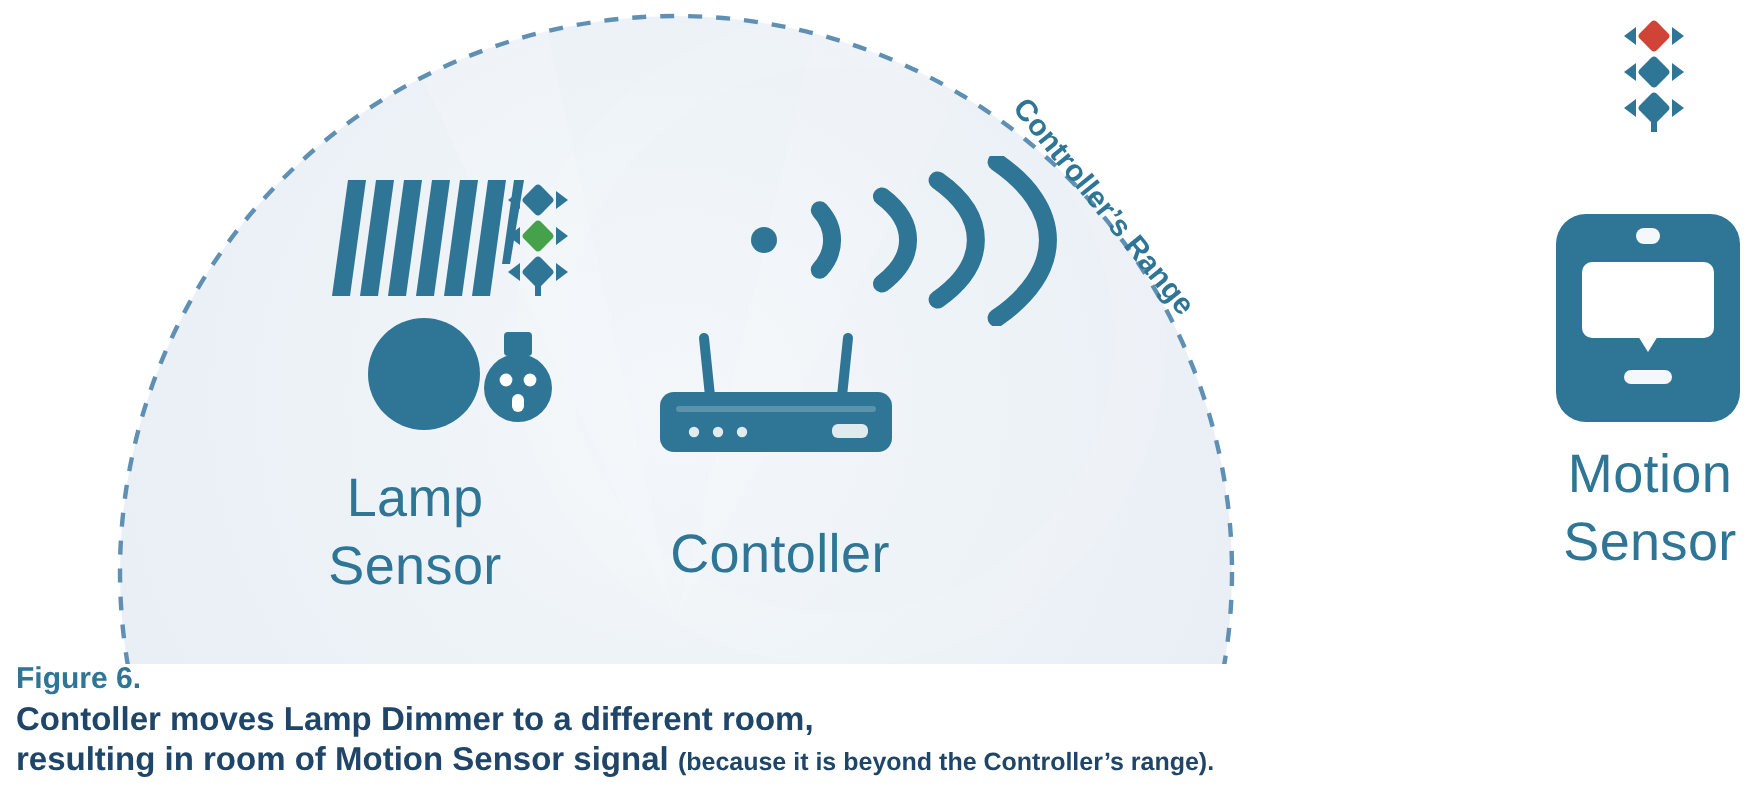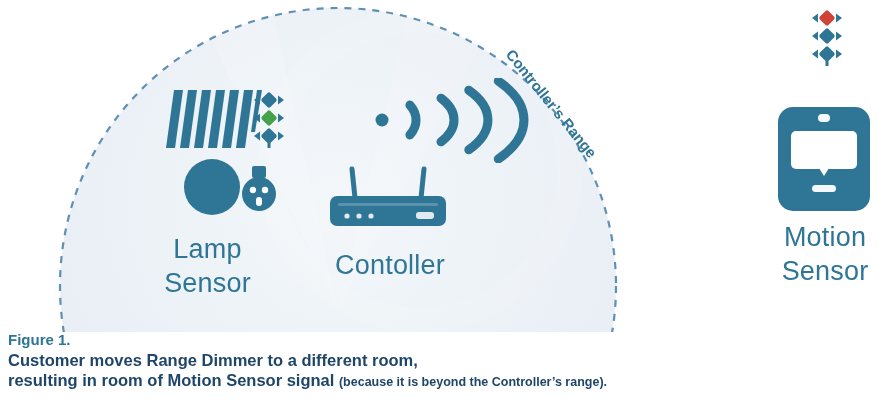--- a/index.html
+++ b/index.html
@@ -118,21 +118,21 @@
     <line x1="25" y1="32" x2="22" y2="3" stroke="var(--primary)" stroke-width="5" stroke-linecap="round"></line>
     <line x1="91" y1="32" x2="94" y2="3" stroke="var(--primary)" stroke-width="5" stroke-linecap="round"></line>
     <rect class="fill-primary" x="0" y="30" width="116" height="30" rx="7"></rect>
     <rect class="fill-white" x="8" y="37" width="100" height="3" rx="1.5" opacity="0.22"></rect>
     <circle class="fill-white" cx="17" cy="50" r="2.6" opacity="0.85"></circle>
     <circle class="fill-white" cx="29" cy="50" r="2.6" opacity="0.85"></circle>
     <circle class="fill-white" cx="41" cy="50" r="2.6" opacity="0.85"></circle>
     <rect class="fill-white" x="86" y="46" width="18" height="7" rx="3" opacity="0.85"></rect>
   </svg>
 
-  <div class="abs node-label" style="left:310px;top:248px;width:160px;">
+  <div class="abs node-label" style="left:310px;top:260px;width:160px;">
     <span>Contoller</span>
   </div>
 </div>
 
 <div>
   <svg class="abs" style="left:810px;top:8px;" width="34" height="58" viewBox="0 0 34 58">
     <g>
       <rect class="fill-red" x="-6" y="-6" width="12" height="12" rx="2" transform="translate(17 10) rotate(45)"></rect>
       <polygon class="fill-primary" points="2,10 8,5.5 8,14.5"></polygon>
       <polygon class="fill-primary" points="32,10 26,5.5 26,14.5"></polygon>
@@ -154,16 +154,16 @@
     <rect class="fill-white" x="34" y="78" width="24" height="7" rx="3.5" opacity="0.95"></rect>
   </svg>
 
   <div class="abs node-label" style="left:745px;top:220px;width:160px;">
     <span>Motion</span>
     <span>Sensor</span>
   </div>
 </div>
 
 <div class="abs caption">
-  <div class="fig">Figure 1.</div>
-  <div class="l1">Customer moves Range Dimmer to a different room,</div>
+  <div class="fig">Figure 6.</div>
+  <div class="l1">Contoller moves Lamp Dimmer to a different room,</div>
   <div class="l2"><span>resulting in room of Motion Sensor signal</span> <span class="small">(because it is beyond the Controller’s range).</span></div>
 </div>
 
 </body></html>

